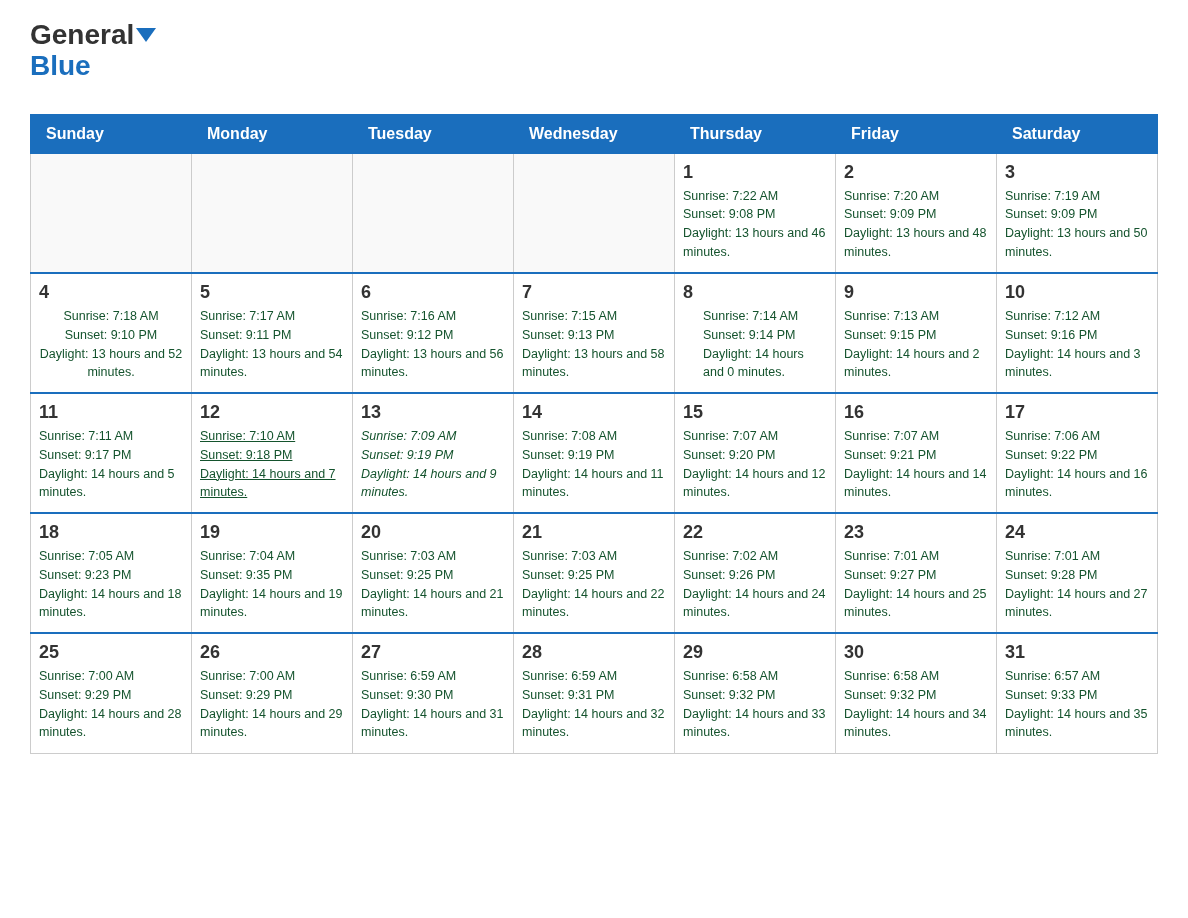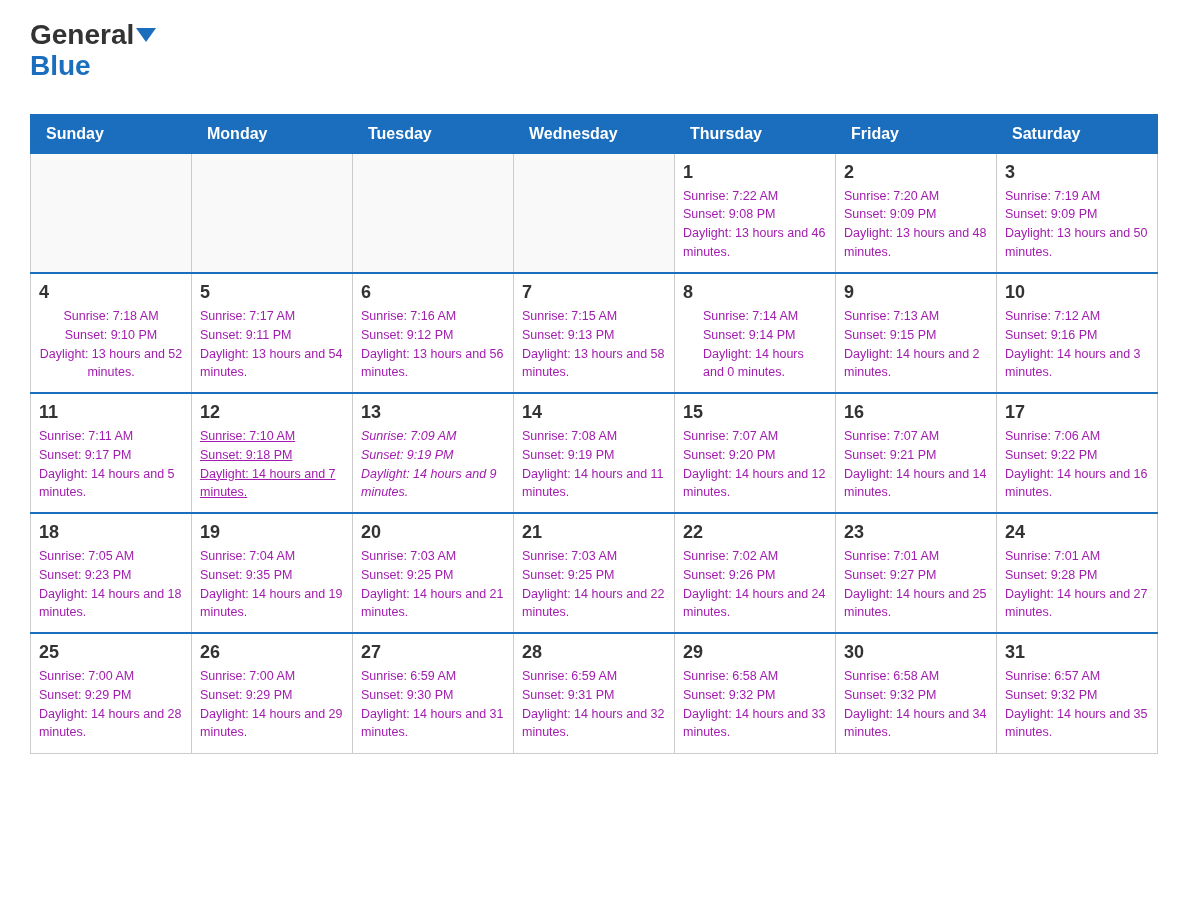--- a/index.html
+++ b/index.html
@@ -83,21 +83,21 @@
     .calendar-table tbody tr td .day-number {
       font-size: 18px;
       font-weight: bold;
       color: #333;
       display: block;
       margin-bottom: 4px;
     }
     .calendar-table tbody tr td .day-info {
       font-size: 12.5px;
       line-height: 1.5;
-      color: #a21caf;
+      color: #14532d;
     }
     .calendar-table tbody tr td.empty {
       background: #f9f9f9;
     }
     .row-divider td {
       border-top: 2px solid #1a6ebd !important;
     }
   </style>
 </head>
 <body>
@@ -312,18 +312,18 @@
         </td>
         <td>
           <span class="day-number">30</span>
           <div class="day-info" style="white-space: pre-line;">Sunrise: 6:58 AM
 Sunset: 9:32 PM
 Daylight: 14 hours and 34 minutes.</div>
         </td>
         <td>
           <span class="day-number">31</span>
           <div class="day-info" style="white-space: pre-line;">Sunrise: 6:57 AM
-Sunset: 9:32 PM
+Sunset: 9:33 PM
 Daylight: 14 hours and 35 minutes.</div>
         </td>
       </tr>
     </tbody>
 </table>
 
 </body></html>

